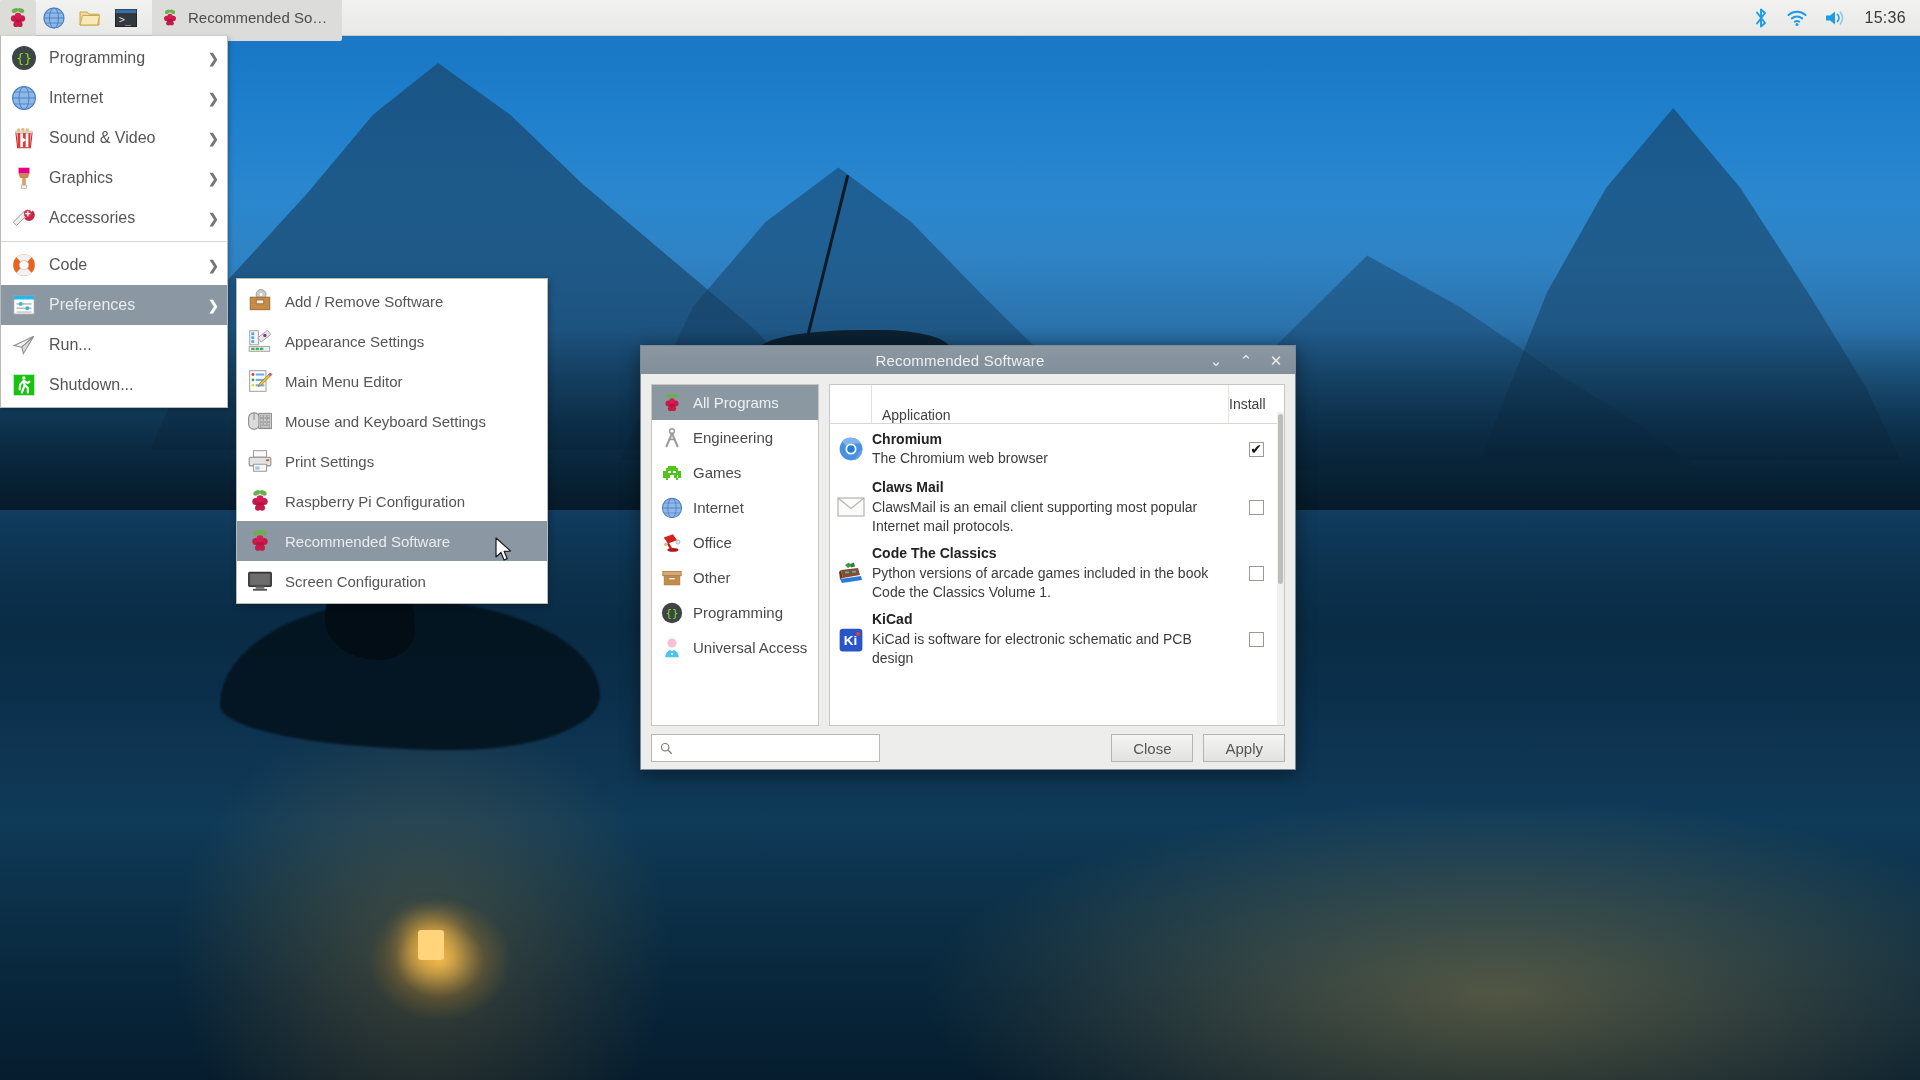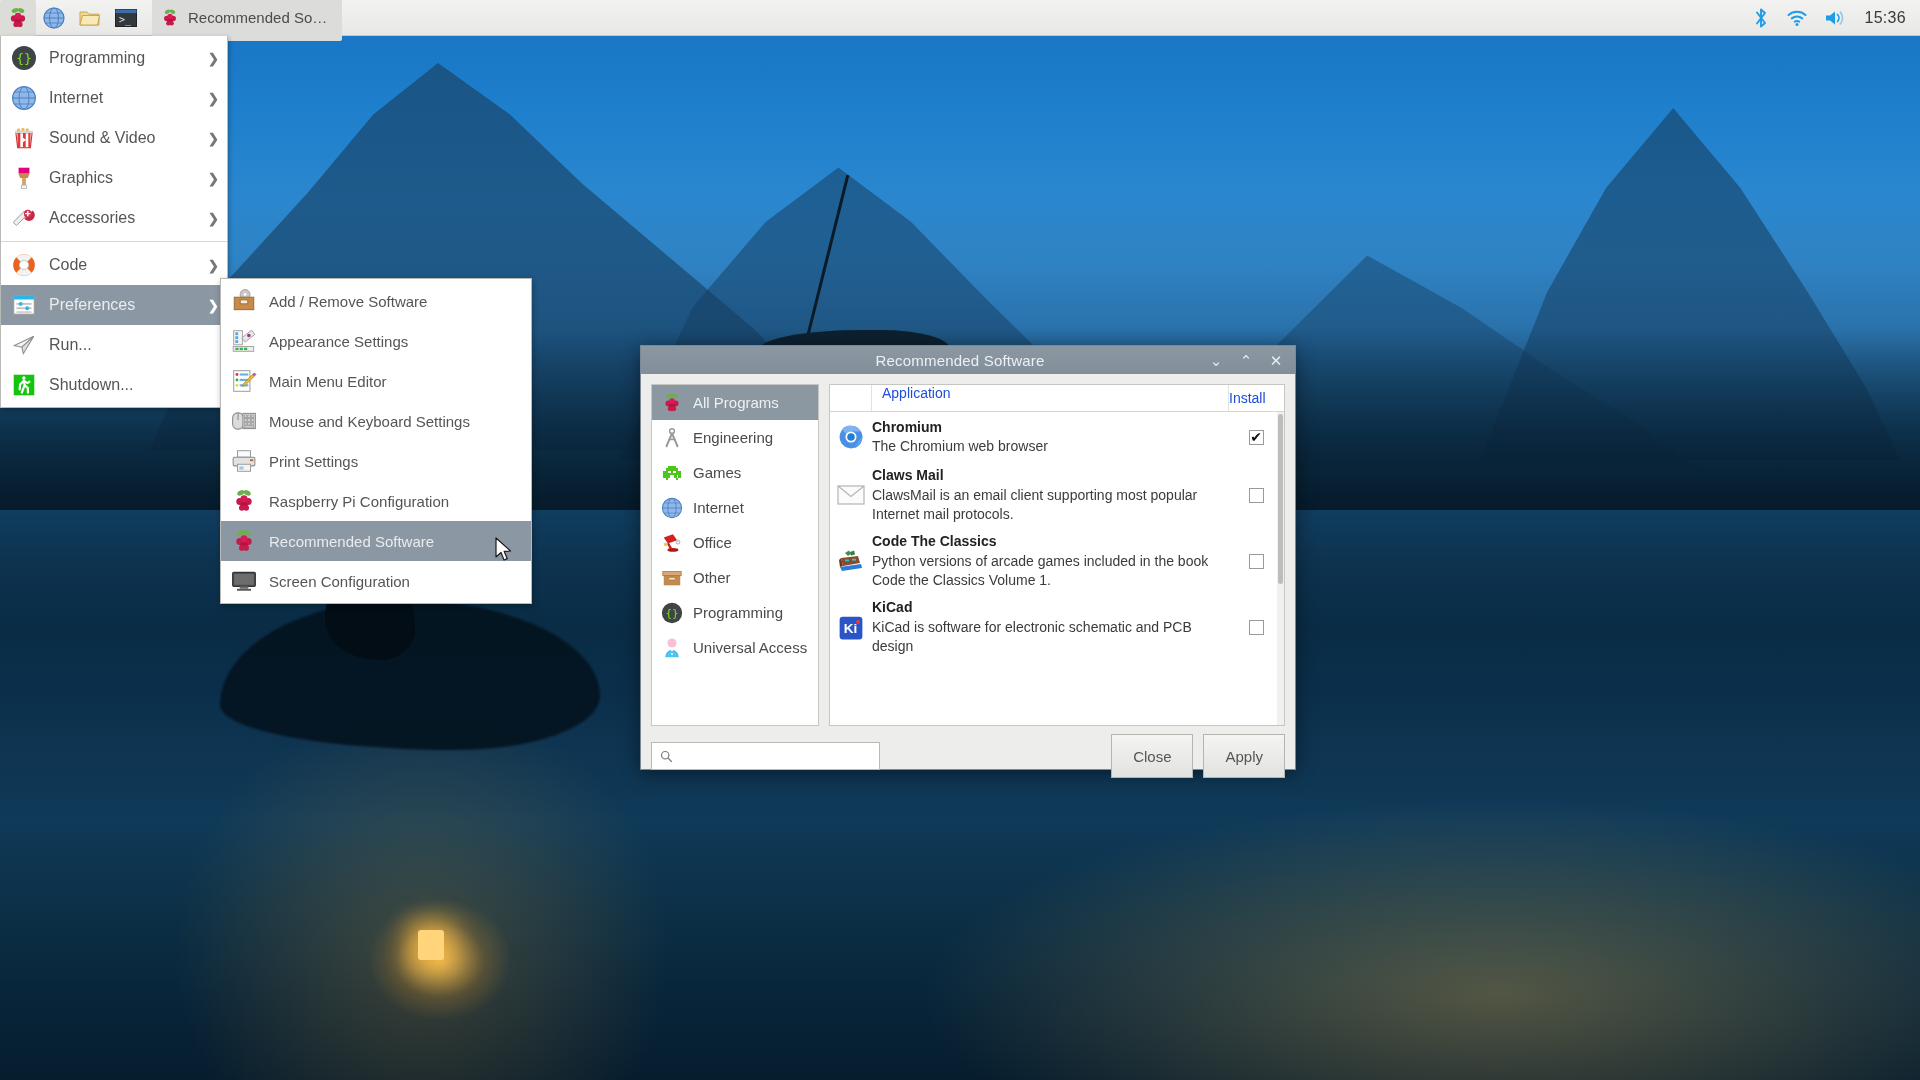--- a/index.html
+++ b/index.html
@@ -130,21 +130,21 @@
     font-size: 16px; color:#555; cursor:pointer; position:relative;
   }
   .mi.sel { background:#8b97a3; color:#e9ecef; }
   .mi .ico { width:26px; height:26px; margin-right:12px; flex:0 0 26px; display:flex; align-items:center; justify-content:center; }
   .mi .arrow { margin-left:auto; font-size: 13px; font-weight:bold; color:#777; }
   .mi.sel .arrow, .mi:hover .arrow { color:#fff; }
   .msep { height:1px; background:#d7d7d4; margin: 3px 0; }
 
   
   #submenu {
-    position:absolute; left:220px; top:278px; width: 312px;
+    position:absolute; left:236px; top:278px; width: 312px;
     background:#fff; border:1px solid #b9b9b5;
     box-shadow: 1px 2px 6px rgba(0,0,0,.3);
     z-index: 61; padding: 2px 0;
   }
   #submenu .mi { height: 40px; font-size: 15px; }
 
   
   #dialog {
     position:absolute; left:640px; top:345px; width: 656px; height: 425px;
     z-index: 40;
@@ -168,21 +168,21 @@
     width: 168px; background:#fff; border:1px solid #c6c6c2; overflow:hidden;
   }
   .cat {
     display:flex; align-items:center; height: 35px; padding: 0 8px;
     font-size: 15px; color:#4a4a4a; cursor:pointer;
   }
   .cat.sel { background:#8b97a1; color:#eef1f3; }
   .cat .ico { width:24px; height:24px; margin-right:9px; flex:0 0 24px; display:flex;align-items:center;justify-content:center;}
 
   #applist { flex:1; background:#fff; border:1px solid #c6c6c2; display:flex; flex-direction:column; overflow:hidden; position:relative;}
-  #apphead { display:flex; height:27px; border-bottom:1px solid #d5d5d2; font-size:14px; color:#1d4ed8; align-items:flex-start; }
+  #apphead { display:flex; height:39px; border-bottom:1px solid #d5d5d2; font-size:14px; color:#404040; align-items:flex-end; }
   #apphead .h-icon { width: 42px; border-right:1px solid #e2e2e0; height:100%; }
   #apphead .h-app { flex:1; padding-left: 10px; }
   #apphead .h-inst { width: 56px; padding-left:0; border-left:1px solid #e2e2e0; height:100%; display:flex;align-items:center;}
   #approws { flex:1; overflow:hidden; }
   .arow { display:flex; align-items:center; min-height: 50px; padding: 4px 0; }
   .arow .a-icon { width:42px; flex:0 0 42px; display:flex; align-items:center; justify-content:center; }
   .arow .a-txt { flex:1; padding-right:8px; }
   .arow .a-name { font-size:14px; font-weight:bold; color:#222; line-height:1.4; }
   .arow .a-desc { font-size:14px; color:#3b3b3b; line-height:1.38; }
   .arow .a-chk { width:56px; flex:0 0 56px; display:flex; align-items:center; justify-content:center; }
@@ -199,21 +199,21 @@
     flex:1; height:28px; background:#fff; border:1px solid #b9b9b5;
     display:flex; align-items:center; padding: 0 8px; max-width: 270px;
   }
   #search .sicon { color:#7b7b77; font-size:13px; margin-right:6px; }
   #search input {
     border:none; outline:none; flex:1; font-size:14px; color:#333;
     font-family:"Liberation Sans", sans-serif; background:transparent;
   }
   .btnspacer { flex:1; }
   .dbtn {
-    min-width: 76px; height: 44px; padding: 0 21px;
+    min-width: 76px; height: 28px; padding: 0 21px;
     background: linear-gradient(to bottom,#f4f4f2,#e2e2e0);
     border:1px solid #b4b4b0; color:#555; font-size:15px; cursor:pointer;
     font-family:"Liberation Sans", sans-serif;
   }
 
   
   #cursor { position:absolute; left: 495px; top: 537px; z-index: 70; pointer-events:none; }
 
   svg { display:block; }
 </style>

